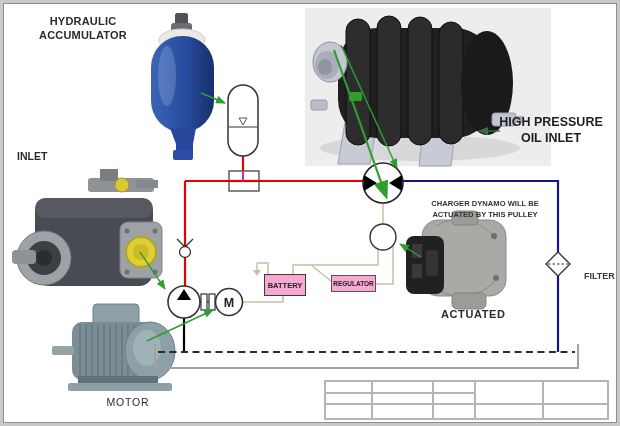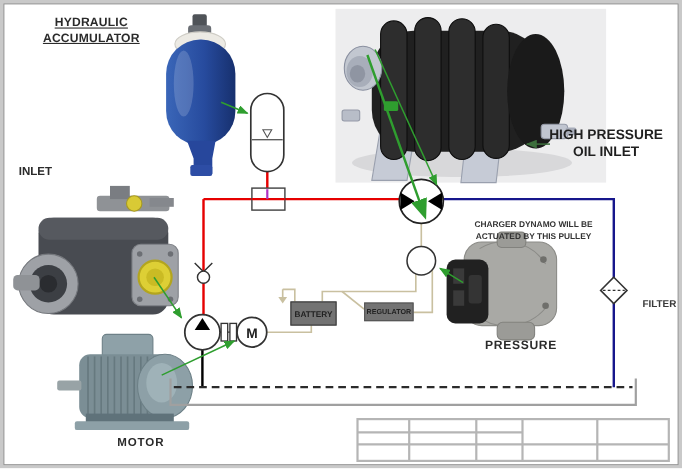--- a/index.html
+++ b/index.html
@@ -4,29 +4,29 @@
 <style>
   html,body{margin:0;padding:0;background:#fff;}
   .stage{
     position:relative;width:620px;height:426px;background:#ffffff;
     font-family:"Liberation Sans",sans-serif;overflow:hidden;
   }
   .frame-outer{position:absolute;inset:0;border:3px solid #c9c9c9;pointer-events:none;}
   .frame-inner{position:absolute;inset:3px;border:1px solid #8f8f8f;pointer-events:none;}
   svg.layer{position:absolute;left:0;top:0;}
   .lbl{position:absolute;color:#2b2b2b;white-space:pre-line;line-height:1.25;}
-  .lbl-acc{left:30px;top:15px;width:106px;text-align:center;font-size:11px;font-weight:600;letter-spacing:.2px;text-decoration:underline;}
+  .lbl-acc{left:30px;top:15px;width:106px;text-align:center;font-size:11px;font-weight:600;letter-spacing:.2px;}
   .lbl-pump{left:17px;top:150px;font-size:10.5px;font-weight:600;}
-  .lbl-motor{left:98px;top:396px;width:60px;text-align:center;font-size:10.5px;font-weight:700;letter-spacing:.8px;}
+  .lbl-motor{left:98px;top:396px;width:60px;text-align:center;font-size:10.5px;font-weight:400;letter-spacing:.8px;}
   .lbl-oil{left:498px;top:115px;width:106px;text-align:center;font-size:12.5px;font-weight:600;color:#1f1f1f;}
   .lbl-note{left:420px;top:198px;width:130px;text-align:center;font-size:7.6px;font-weight:600;color:#333;line-height:1.45;}
   .lbl-charger{left:441px;top:308px;font-size:11px;font-weight:600;letter-spacing:.6px;}
   .lbl-filter{left:568px;top:271px;font-size:9px;font-weight:600;color:#3a3a3a;margin-left:16px;}
   .box{
-    position:absolute;background:#737373;border:1px solid #3a3a3a;
+    position:absolute;background:#f9a8d4;border:1px solid #3a3a3a;
     display:flex;align-items:center;justify-content:center;color:#222;
   }
   .box-battery{left:264px;top:274px;width:40px;height:20px;font-size:7.5px;font-weight:600;border-width:1.2px;}
   .box-regulator{left:331px;top:275px;width:43px;height:15px;font-size:6.5px;font-weight:600;border-color:#555;}
 </style>
 </head>
 <body>
 
 <div class="stage">
 
@@ -220,21 +220,21 @@
   </svg>
 
   <div class="lbl lbl-acc">HYDRAULIC
 ACCUMULATOR</div>
   <div class="lbl lbl-pump">INLET</div>
   <div class="lbl lbl-motor">MOTOR</div>
   <div class="lbl lbl-oil">HIGH PRESSURE
 OIL INLET</div>
   <div class="lbl lbl-note">CHARGER DYNAMO WILL BE
 ACTUATED BY THIS PULLEY</div>
-  <div class="lbl lbl-charger">PRESSURE</div>
+  <div class="lbl lbl-charger">ACTUATED</div>
   <div class="lbl lbl-filter">FILTER</div>
 
   <div class="box box-battery">BATTERY</div>
   <div class="box box-regulator">REGULATOR</div>
 
   <div class="frame-outer"></div>
   <div class="frame-inner"></div>
 </div>
 
 </body></html>

